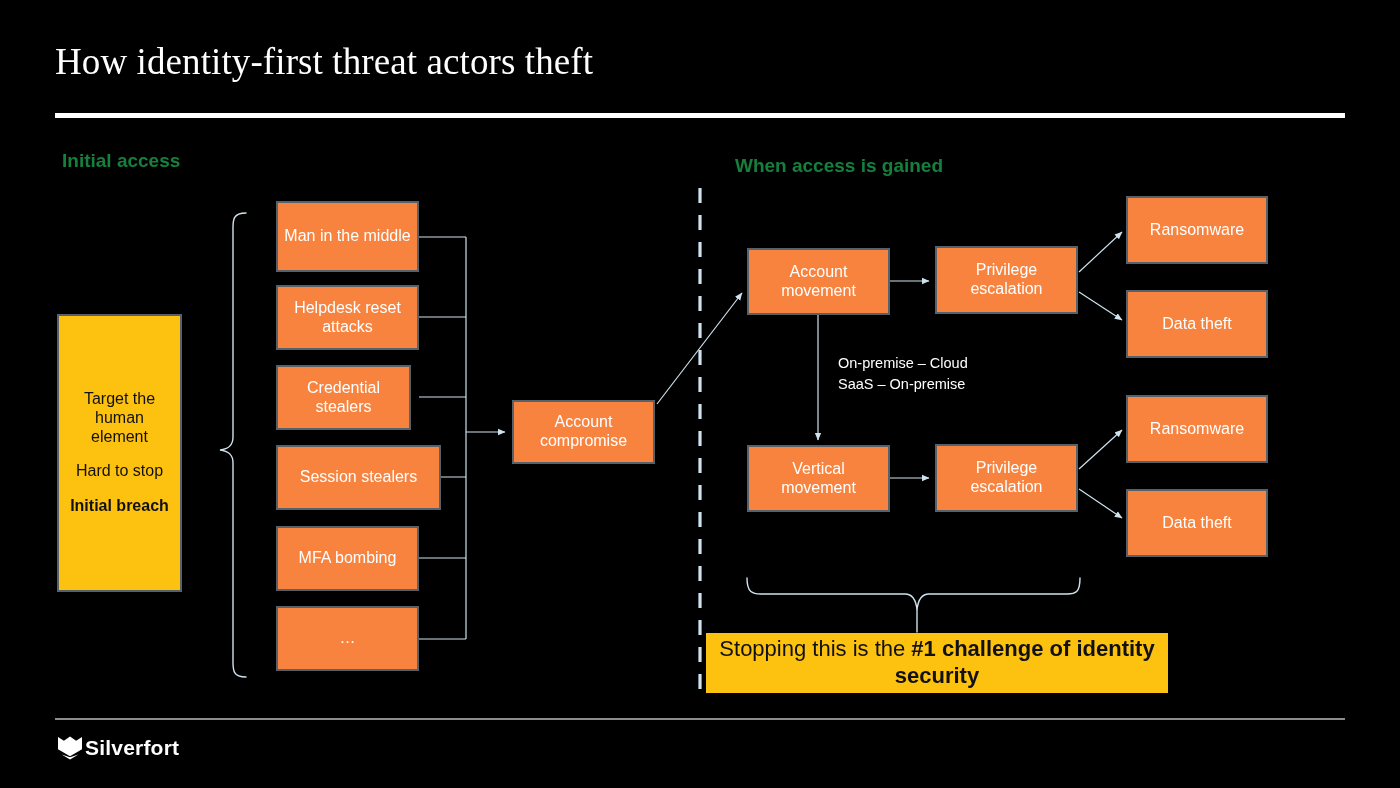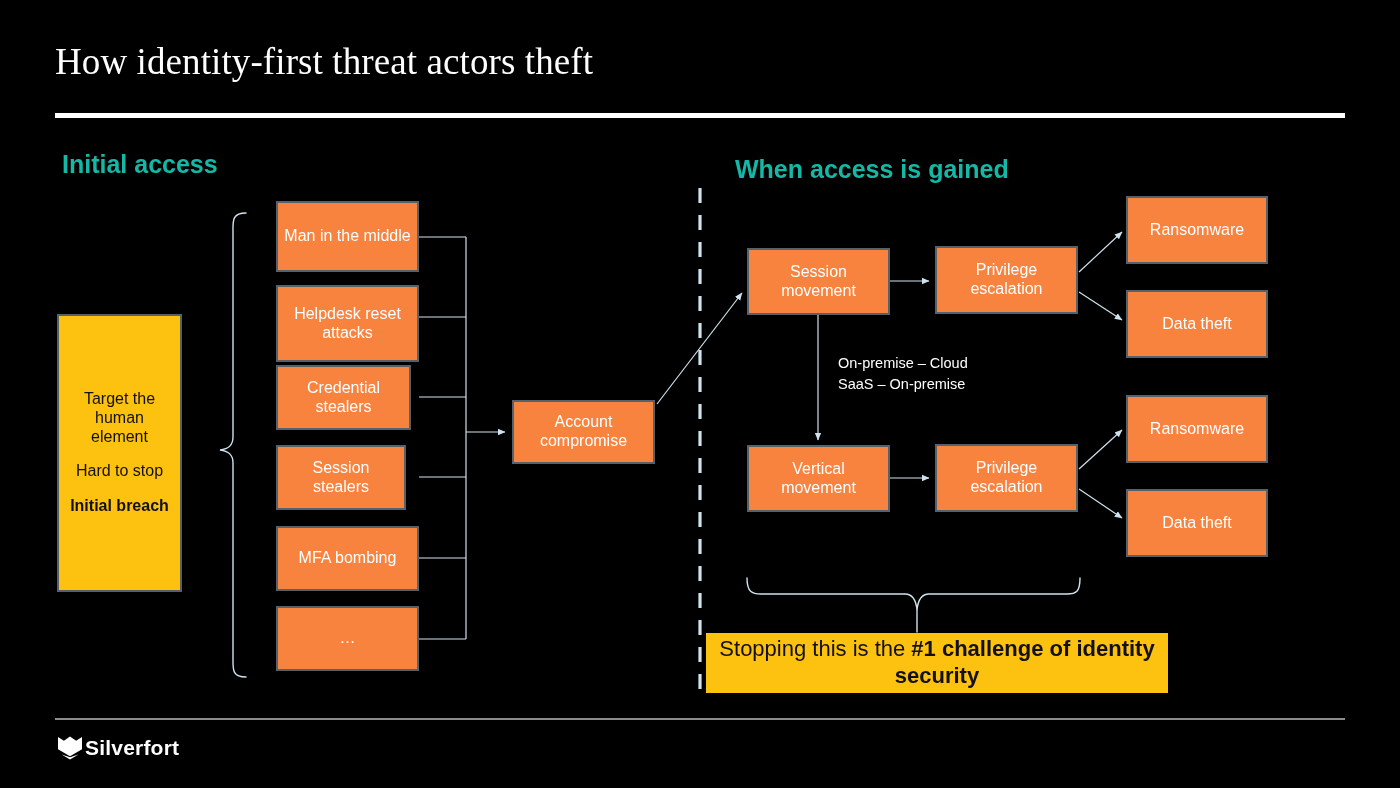--- a/index.html
+++ b/index.html
@@ -18,21 +18,21 @@
   }
   .title-rule{
     position:absolute;left:55px;top:113px;width:1290px;height:5px;background:#ffffff;
   }
   .footer-rule{
     position:absolute;left:55px;top:718px;width:1290px;height:2px;background:#8c8c8c;
   }
 
   
   .section-head{
-    position:absolute;font-size:25px;font-weight:bold;color:#14b8a6;white-space:nowrap;
+    position:absolute;font-size:19px;font-weight:bold;color:#15803d;white-space:nowrap;
   }
   #head-left{left:62px;top:150px;}
   #head-right{left:735px;top:155px;}
 
   
   .box{
     position:absolute;box-sizing:border-box;
     background:#F8833F;border:2px solid #55626B;
     display:flex;align-items:center;justify-content:center;text-align:center;
     color:#ffffff;font-size:16px;line-height:1.18;
@@ -138,42 +138,42 @@
     <span class="yellow-line">Target the human element</span>
     <span class="yellow-gap"></span>
     <span class="yellow-line">Hard to stop</span>
     <span class="yellow-gap"></span>
     <span class="yellow-line bold">Initial breach</span>
   </div>
 
   <div class="box" style="left:276px;top:201px;width:143px;height:71px;">
     <span>Man in the middle</span>
   </div>
-  <div class="box" style="left:276px;top:285px;width:143px;height:77px;">
+  <div class="box" style="left:276px;top:285px;width:143px;height:65px;">
     <span>Helpdesk reset attacks</span>
   </div>
   <div class="box" style="left:276px;top:365px;width:135px;height:65px;">
     <span>Credential stealers</span>
   </div>
-  <div class="box" style="left:276px;top:445px;width:130px;height:65px;">
+  <div class="box" style="left:276px;top:445px;width:165px;height:65px;">
     <span>Session stealers</span>
   </div>
   <div class="box" style="left:276px;top:526px;width:143px;height:65px;">
     <span>MFA bombing</span>
   </div>
   <div class="box" style="left:276px;top:606px;width:143px;height:65px;">
     <span>…</span>
   </div>
 
   <div class="box" style="left:512px;top:400px;width:143px;height:64px;">
     <span>Account compromise</span>
   </div>
 
   <div class="box" style="left:747px;top:248px;width:143px;height:67px;">
-    <span>Session movement</span>
+    <span>Account movement</span>
   </div>
   <div class="box" style="left:935px;top:246px;width:143px;height:68px;">
     <span>Privilege escalation</span>
   </div>
   <div class="box" style="left:1126px;top:196px;width:142px;height:68px;">
     <span>Ransomware</span>
   </div>
   <div class="box" style="left:1126px;top:290px;width:142px;height:68px;">
     <span>Data theft</span>
   </div>

